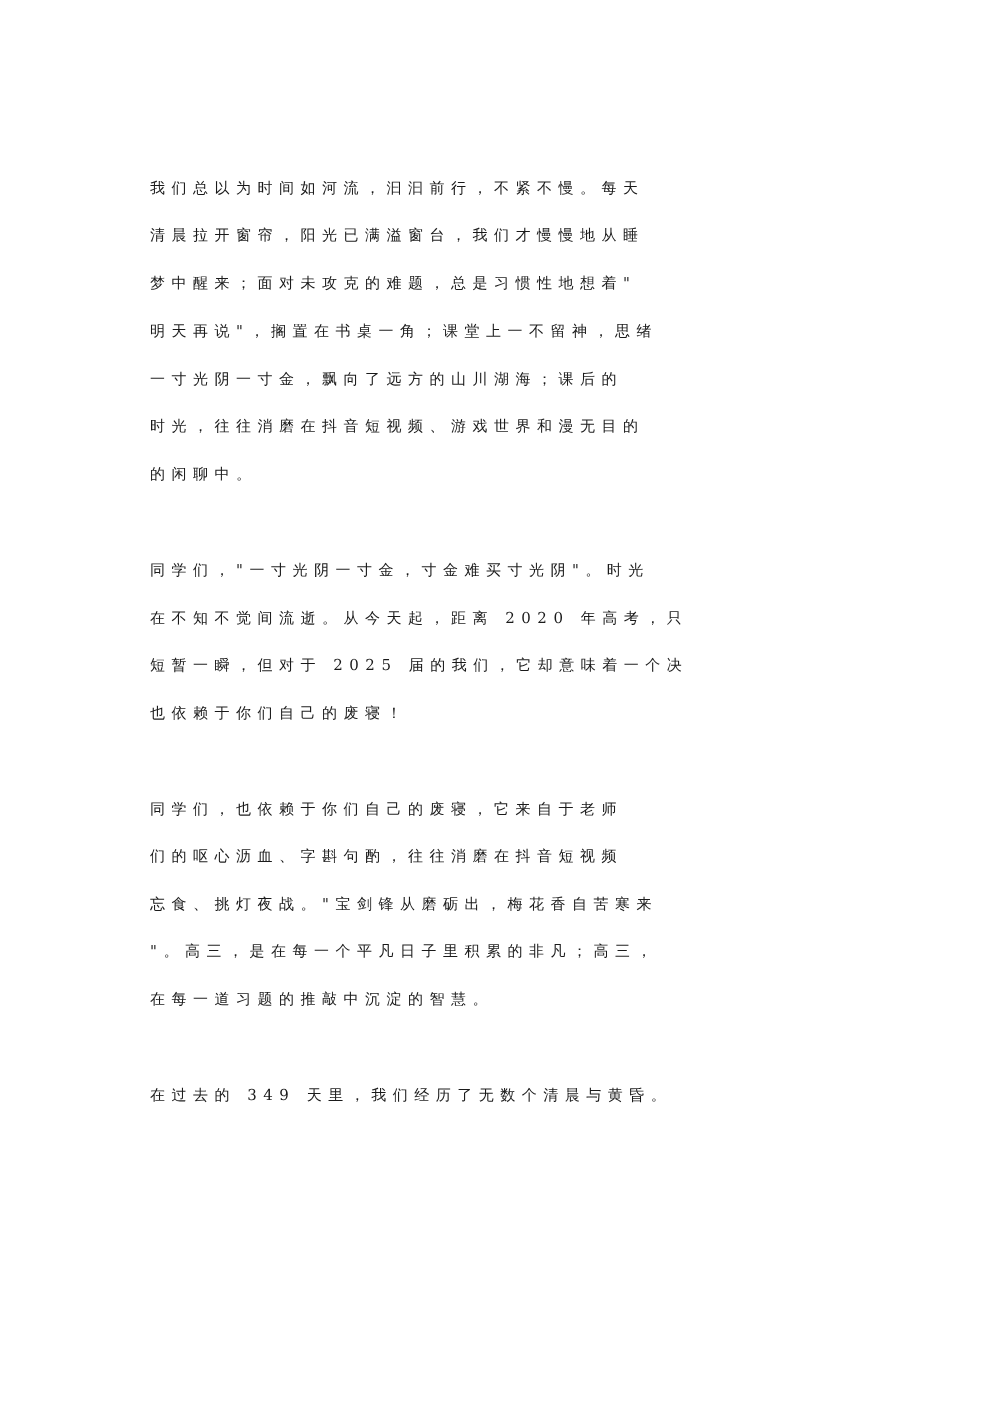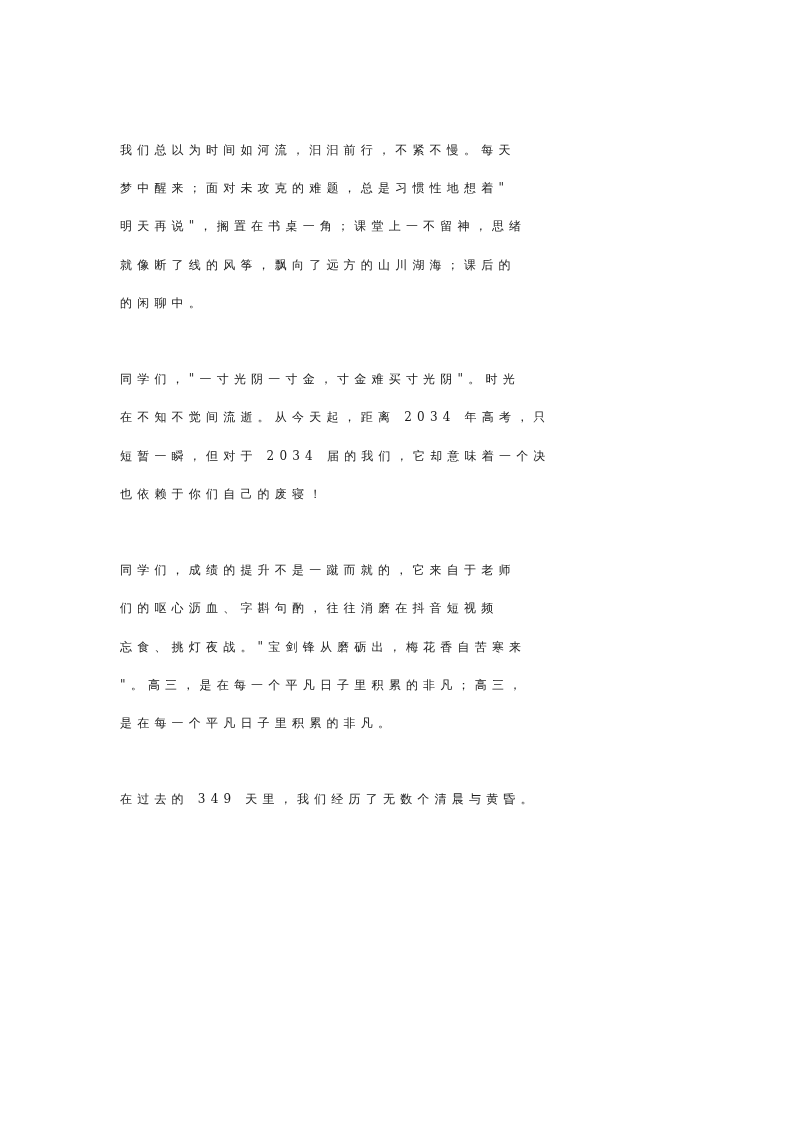--- a/index.html
+++ b/index.html
@@ -18,34 +18,36 @@
   }
   .para { margin: 0 0 38.2px 0; padding: 0; word-break: break-all; }
   .line { display: block; white-space: nowrap; }
 </style>
 </head>
 <body>
 
 <div class="page">
   <p class="para">
     <span class="line">我们总以为时间如河流，汩汩前行，不紧不慢。每天</span>
+    <span class="line">清晨拉开窗帘，阳光已满溢窗台，我们才慢慢地从睡</span>
     <span class="line">梦中醒来；面对未攻克的难题，总是习惯性地想着"</span>
     <span class="line">明天再说"，搁置在书桌一角；课堂上一不留神，思绪</span>
-    <span class="line">就像断了线的风筝，飘向了远方的山川湖海；课后的</span>
+    <span class="line">一寸光阴一寸金，飘向了远方的山川湖海；课后的</span>
+    <span class="line">时光，往往消磨在抖音短视频、游戏世界和漫无目的</span>
     <span class="line">的闲聊中。</span>
   </p>
   <p class="para">
     <span class="line">同学们，"一寸光阴一寸金，寸金难买寸光阴"。时光</span>
-    <span class="line">在不知不觉间流逝。从今天起，距离 2034 年高考，只</span>
-    <span class="line">短暂一瞬，但对于 2034 届的我们，它却意味着一个决</span>
+    <span class="line">在不知不觉间流逝。从今天起，距离 2020 年高考，只</span>
+    <span class="line">短暂一瞬，但对于 2025 届的我们，它却意味着一个决</span>
     <span class="line">也依赖于你们自己的废寝！</span>
   </p>
   <p class="para">
-    <span class="line">同学们，成绩的提升不是一蹴而就的，它来自于老师</span>
+    <span class="line">同学们，也依赖于你们自己的废寝，它来自于老师</span>
     <span class="line">们的呕心沥血、字斟句酌，往往消磨在抖音短视频</span>
     <span class="line">忘食、挑灯夜战。"宝剑锋从磨砺出，梅花香自苦寒来</span>
     <span class="line">"。高三，是在每一个平凡日子里积累的非凡；高三，</span>
-    <span class="line">是在每一个平凡日子里积累的非凡。</span>
+    <span class="line">在每一道习题的推敲中沉淀的智慧。</span>
   </p>
   <p class="para">
     <span class="line">在过去的 349 天里，我们经历了无数个清晨与黄昏。</span>
   </p>
 </div>
 
 </body></html>

